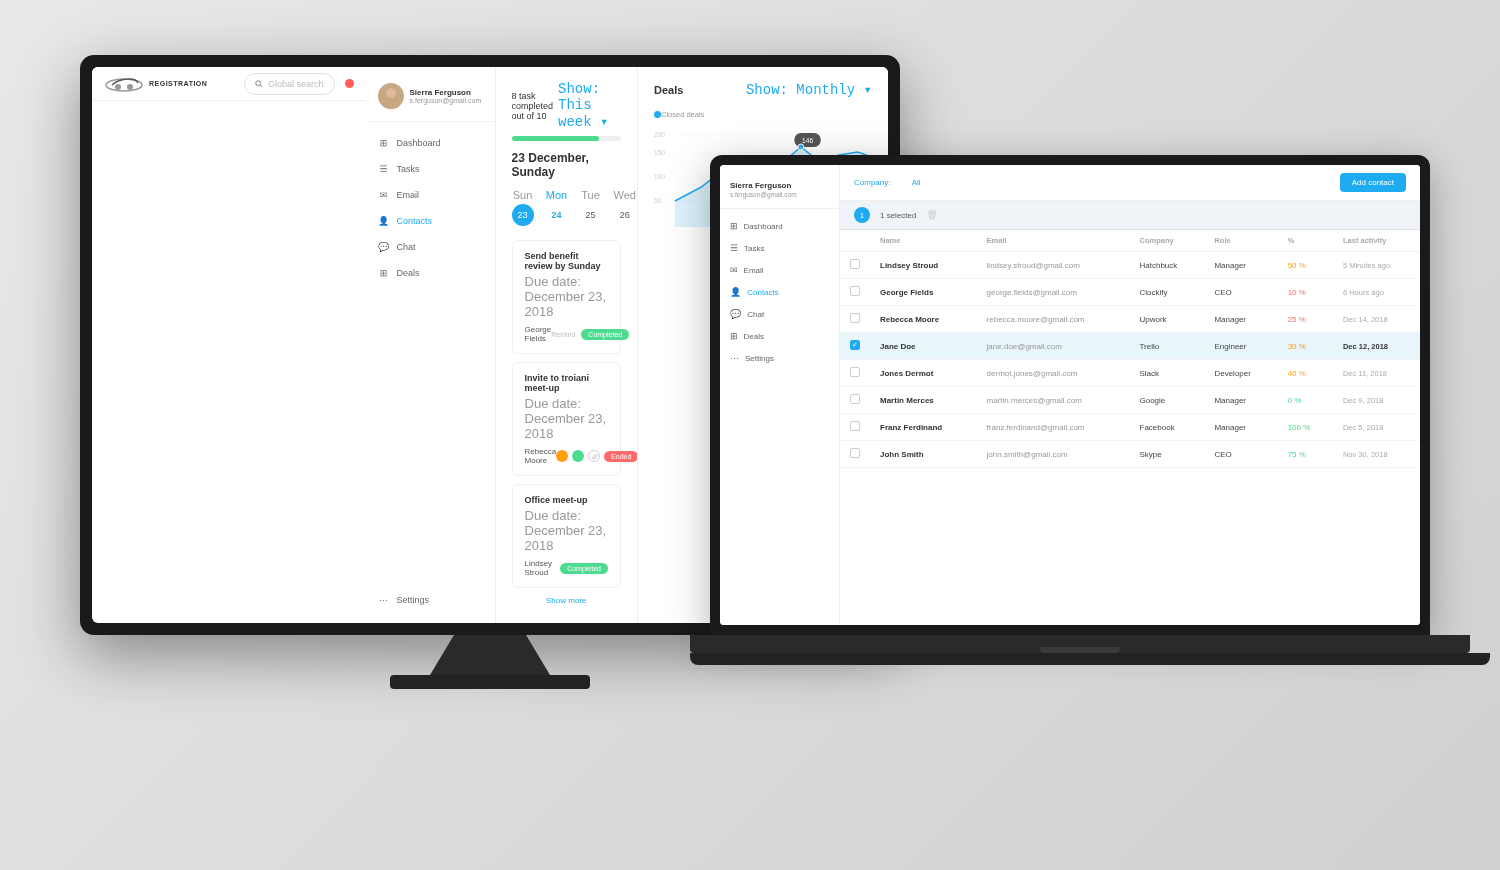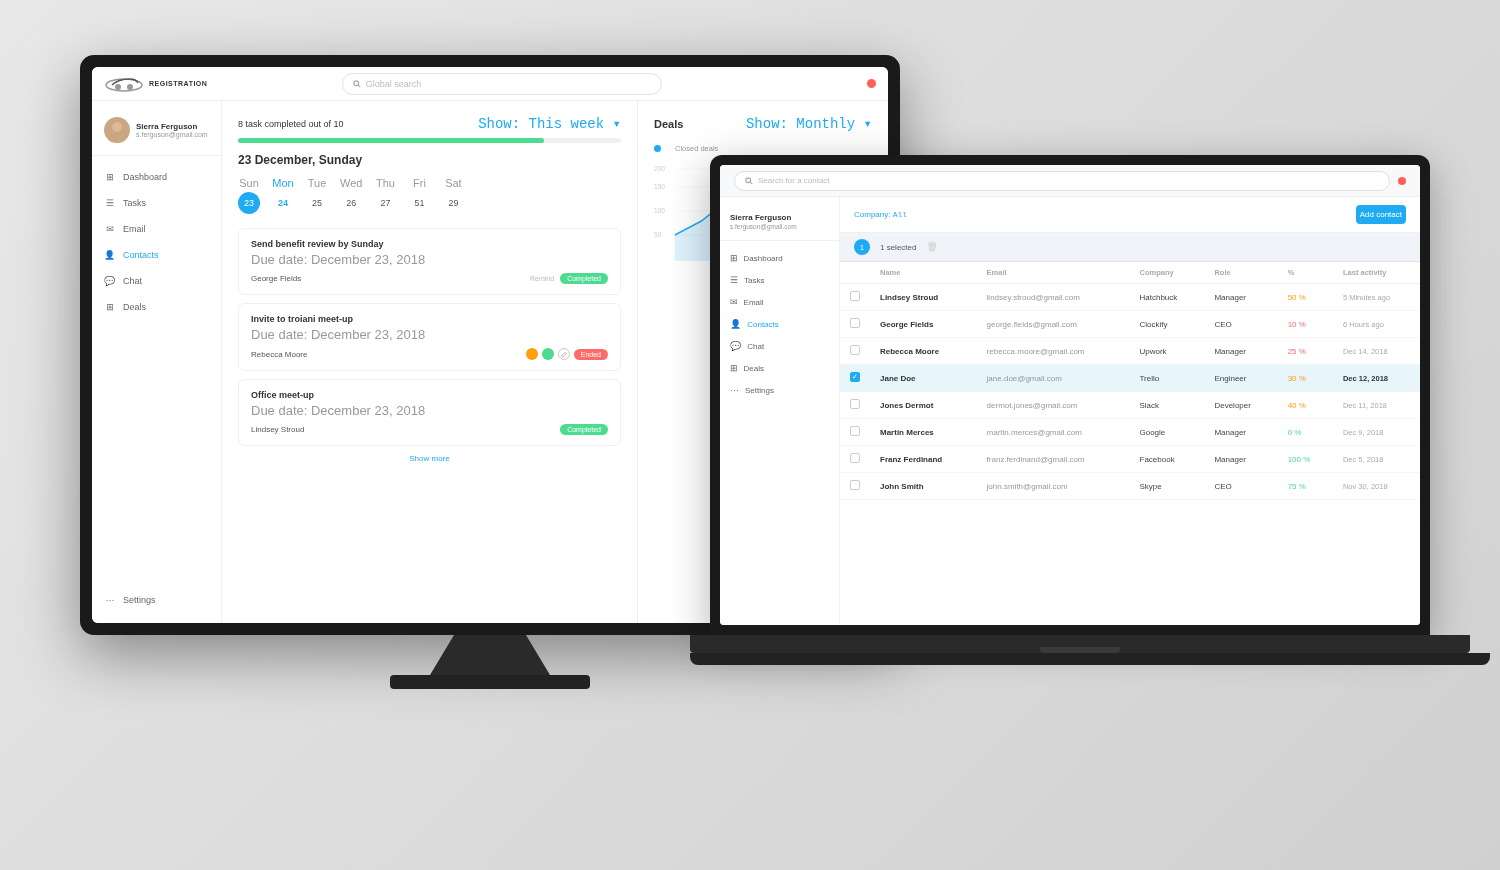--- a/index.html
+++ b/index.html
@@ -36,21 +36,20 @@
       width: 820px;
       height: 580px;
     }
     .monitor-screen {
       background: #fff;
       border-radius: 6px;
       width: 100%;
       height: 100%;
       overflow: hidden;
       display: flex;
-      flex-direction: column;
     }
     .monitor-stand {
       width: 120px;
       height: 40px;
       background: #2a2a2a;
       margin: 0 auto;
       clip-path: polygon(20% 0%, 80% 0%, 100% 100%, 0% 100%);
     }
     .monitor-base {
       width: 200px;
@@ -276,21 +275,21 @@
       display: flex;
       align-items: center;
       justify-content: space-between;
       margin-bottom: 12px;
     }
     .deals-title { font-size: 11px; font-weight: 600; color: #333; }
 
     .chart-legend {
       display: flex;
       align-items: center;
-      gap: 14px;
+      gap: 0;
       margin-bottom: 8px;
     }
     .legend-dot { width: 7px; height: 7px; border-radius: 50%; background: #1eabf1; }
     .legend-text { font-size: 7.5px; color: #999; }
 
     .chart-container {
       height: 100px;
       position: relative;
       overflow: hidden;
     }
@@ -434,21 +433,21 @@
       font-size: 8px;
       color: #555;
     }
     .company-filter span { color: #1eabf1; cursor: pointer; }
     .add-contact-btn {
       margin-left: auto;
       background: #1eabf1;
       color: #fff;
       border: none;
       border-radius: 4px;
-      padding: 5px 4px;
+      padding: 5px 12px;
       font-size: 8px;
       cursor: pointer;
       font-weight: 500;
     }
 
     .contacts-subbar {
       background: #f0f4f8;
       padding: 6px 14px;
       display: flex;
       align-items: center;
@@ -736,30 +735,20 @@
       </div>
     </div>
     <div class="monitor-stand"></div>
     <div class="monitor-base"></div>
   </div>
 
   <div class="laptop">
     <div class="laptop-screen-frame">
       <div class="laptop-screen">
 
-        <div class="laptop-topbar">
-          <div class="search-bar-laptop">
-            <svg width="8" height="8" viewBox="0 0 10 10">
-                <circle cx="4" cy="4" r="3" fill="none" stroke="#aaa" stroke-width="1.5"></circle>
-                <line x1="6.5" y1="6.5" x2="9" y2="9" stroke="#aaa" stroke-width="1.5"></line>
-              </svg>
-            <span style="font-size:8px;color:#bbb;">Search for a contact</span>
-          </div>
-          <div class="laptop-dot-red"></div>
-        </div>
 
         <div class="laptop-main">
 
           <div class="laptop-sidebar">
             <div class="laptop-sidebar-user">
               <div class="ls-name">Sierra Ferguson</div>
               <div class="ls-email">s.ferguson@gmail.com</div>
             </div>
             <div class="ls-item">
               <span style="font-size:9px;">⊞</span>
@@ -789,21 +778,21 @@
               <span style="font-size:9px;">···</span>
               <span>Settings</span>
             </div>
           </div>
 
           <div class="contacts-area">
 
             <div class="contacts-toolbar">
               <div class="company-filter">
                 <span>Company:</span>
-                <span style="color:#1eabf1;cursor:pointer;margin-left:0;font-family:Liberation Mono, monospace;">All</span>
+                <span style="color:#1eabf1;cursor:pointer;margin-left:19px;">All</span>
               </div>
               <button class="add-contact-btn">Add contact</button>
             </div>
 
             <div class="contacts-subbar">
               <div class="selected-badge">1</div>
               <span class="selected-text">1 selected</span>
               <span class="delete-icon">🗑</span>
             </div>
 

